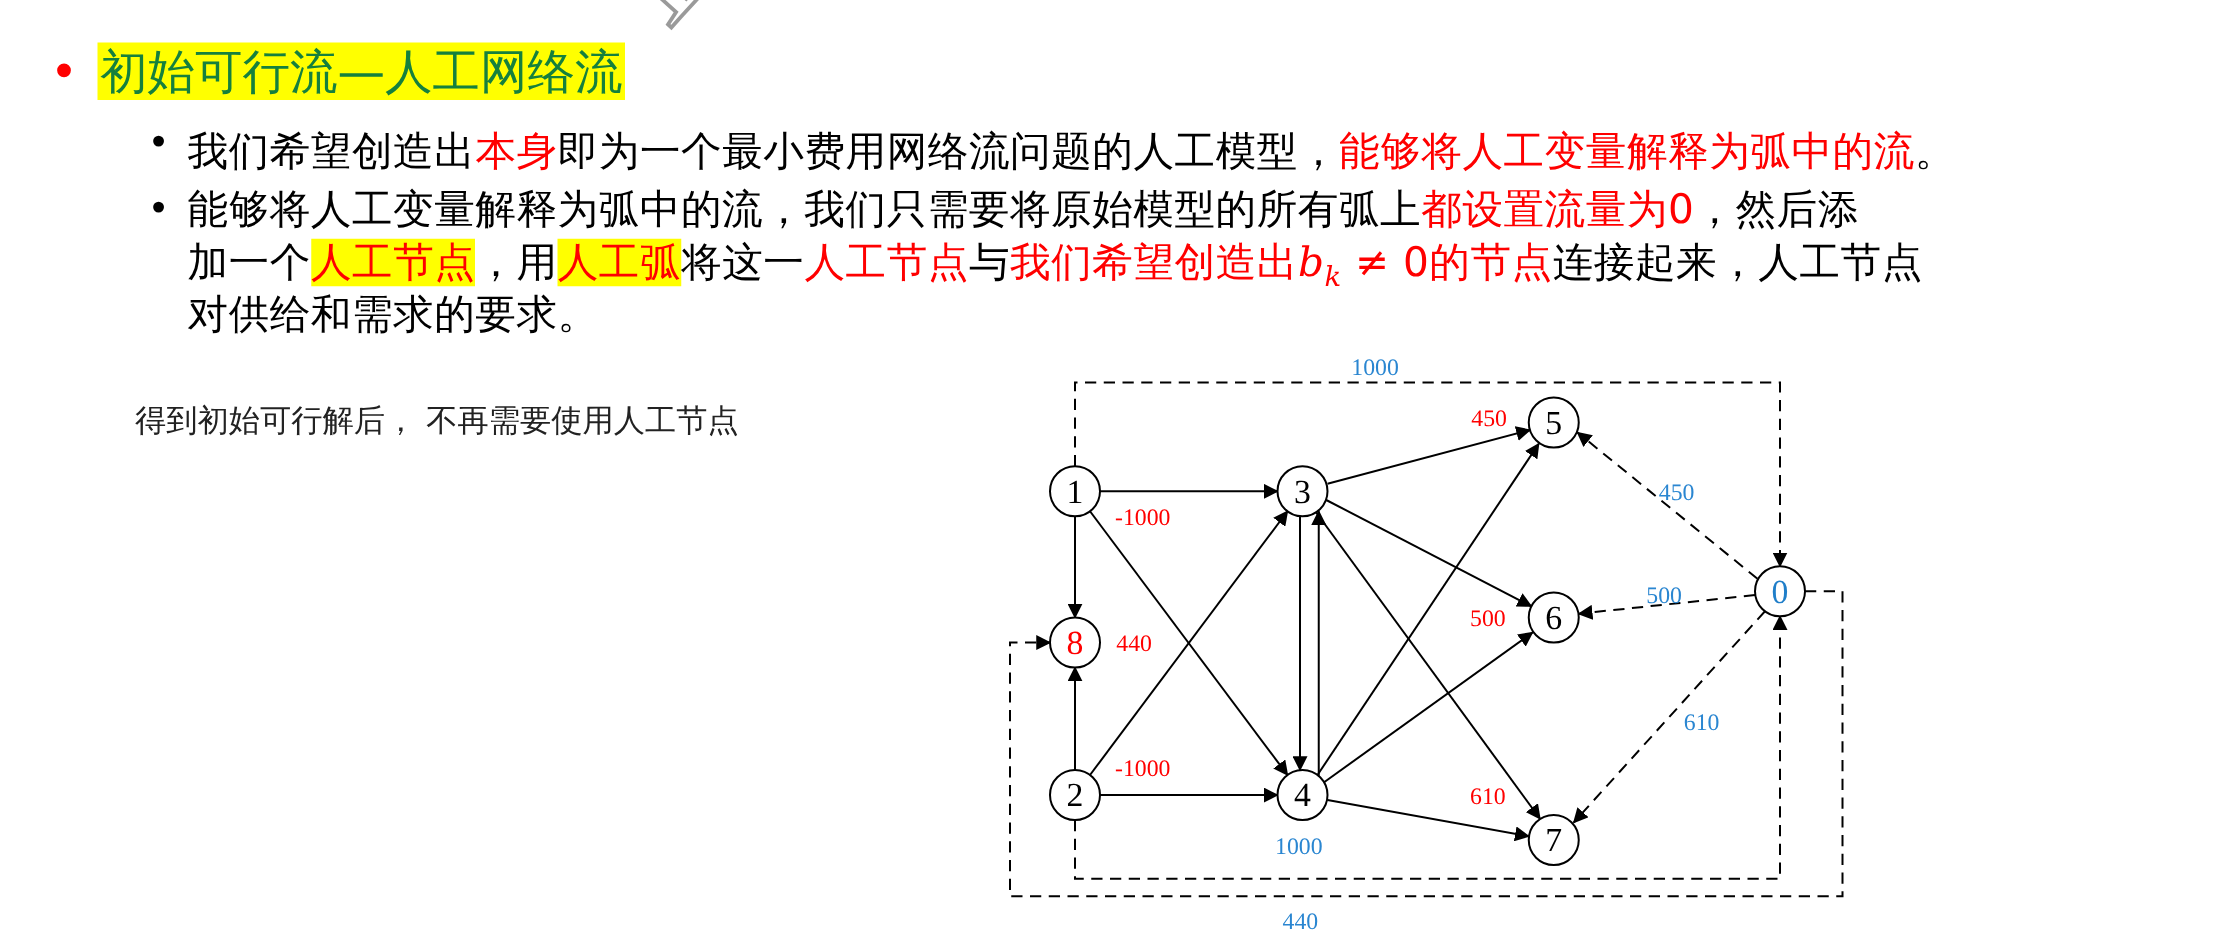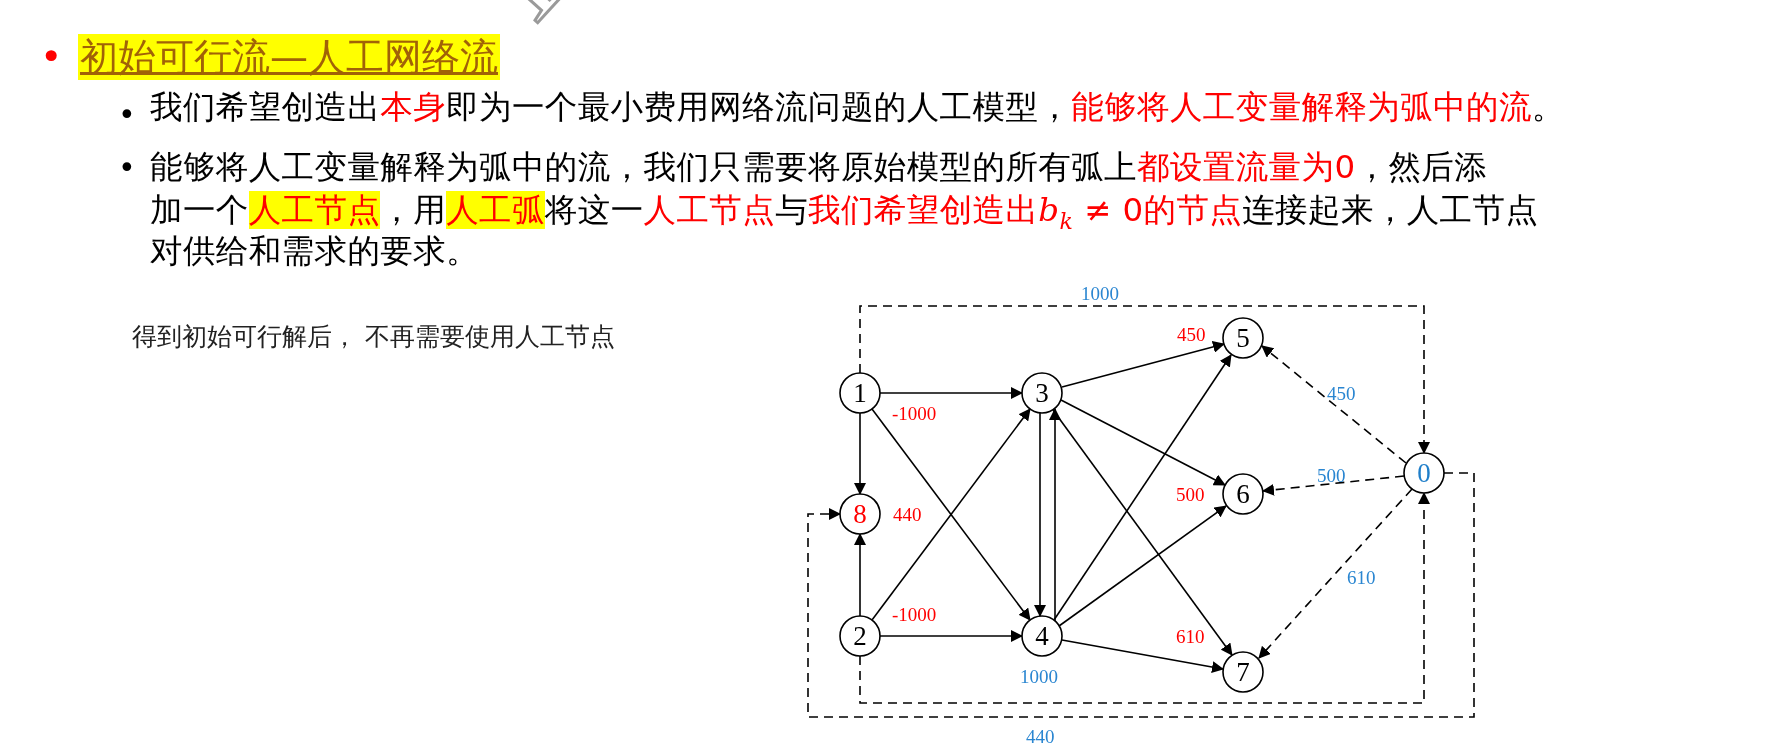--- a/index.html
+++ b/index.html
@@ -1,43 +1,43 @@
 <!DOCTYPE html>
 <html><head>
 <meta charset="utf-8">
 <style>
   html, body { margin:0; padding:0; }
   body { width:1788px; height:744px; background:#ffffff; position:relative; overflow:hidden;
          font-family:"DejaVu Sans","Liberation Sans",sans-serif; color:#000; }
   .abs { position:absolute; white-space:nowrap; }
-  .title { left:78px; top:34px; font-size:38px; line-height:46px; color:#a16207; background:#ffff00; padding:0 2px;text-decoration:underline; }
+  .title { left:78px; top:34px; font-size:38px; line-height:46px; color:#15803d; background:#ffff00; padding:0 2px; }
   .title-bullet { left:40px; top:34px; font-size:38px; line-height:46px; color:#ff0000; }
   .sub-bullet { font-size:30px; line-height:43px; }
   .line { font-size:32.5px; line-height:43px; left:150px; letter-spacing:0.4px; }
   .red { color:#ff0000; }
   .hl { background:#ffff00; }
   .math { font-family:"DejaVu Serif","Liberation Serif",serif; font-style:italic; }
-  .note { left:108px; top:320px; font-size:25px; line-height:34px; font-family:"DejaVu Serif","Liberation Serif",serif; color:#222;margin-left:24px; }
+  .note { left:108px; top:320px; font-size:25px; line-height:34px; font-family:"DejaVu Serif","Liberation Serif",serif; color:#222; }
   svg.diagram { position:absolute; left:0; top:0; }
   .node-label { font-family:"Liberation Serif","DejaVu Serif",serif; font-size:27px; }
   .edge-label { font-family:"Liberation Serif","DejaVu Serif",serif; font-size:19px; }
   .watermark { position:absolute; left:440px; top:-60px; font-family:"Liberation Serif",serif; font-size:140px;
                color:transparent; -webkit-text-stroke:3px rgba(120,120,120,0.75); transform:rotate(-48deg);
                transform-origin:left top; pointer-events:none; }
 </style>
 </head>
 <body>
 
 <div class="watermark">DOC</div>
 
 <div class="abs title-bullet">•</div>
 <div class="abs title">初始可行流—人工网络流</div>
 
 <div class="abs sub-bullet" style="left:118px; top:93px;">•</div>
-<div class="abs line" style="top:86px;">
+<div class="abs line" style="top:102px;font-family:Liberation Mono, monospace;">
   <span>我们希望创造出</span><span class="red">本身</span><span>即为一个最小费用网络流问题的人工模型，</span><span class="red">能够将人工变量解释为弧中的流</span><span>。</span>
 </div>
 
 <div class="abs sub-bullet" style="left:118px; top:146px;">•</div>
 <div class="abs line" style="top:146px;">
   <span>能够将人工变量解释为弧中的流，我们只需要将原始模型的所有弧上</span><span class="red">都设置流量为0</span><span>，然后添</span>
 </div>
 <div class="abs line" style="top:189px;">
   <span>加一个</span><span class="red hl">人工节点</span><span>，用</span><span class="red hl">人工弧</span><span>将这一</span><span class="red">人工节点</span><span>与</span><span class="red">我们希望创造出</span><span class="red math">b</span><sub class="red math" style="font-size:22px;">k</sub><span class="red"> ≠ 0</span><span class="red">的节点</span><span>连接起来，人工节点</span>
 </div>

